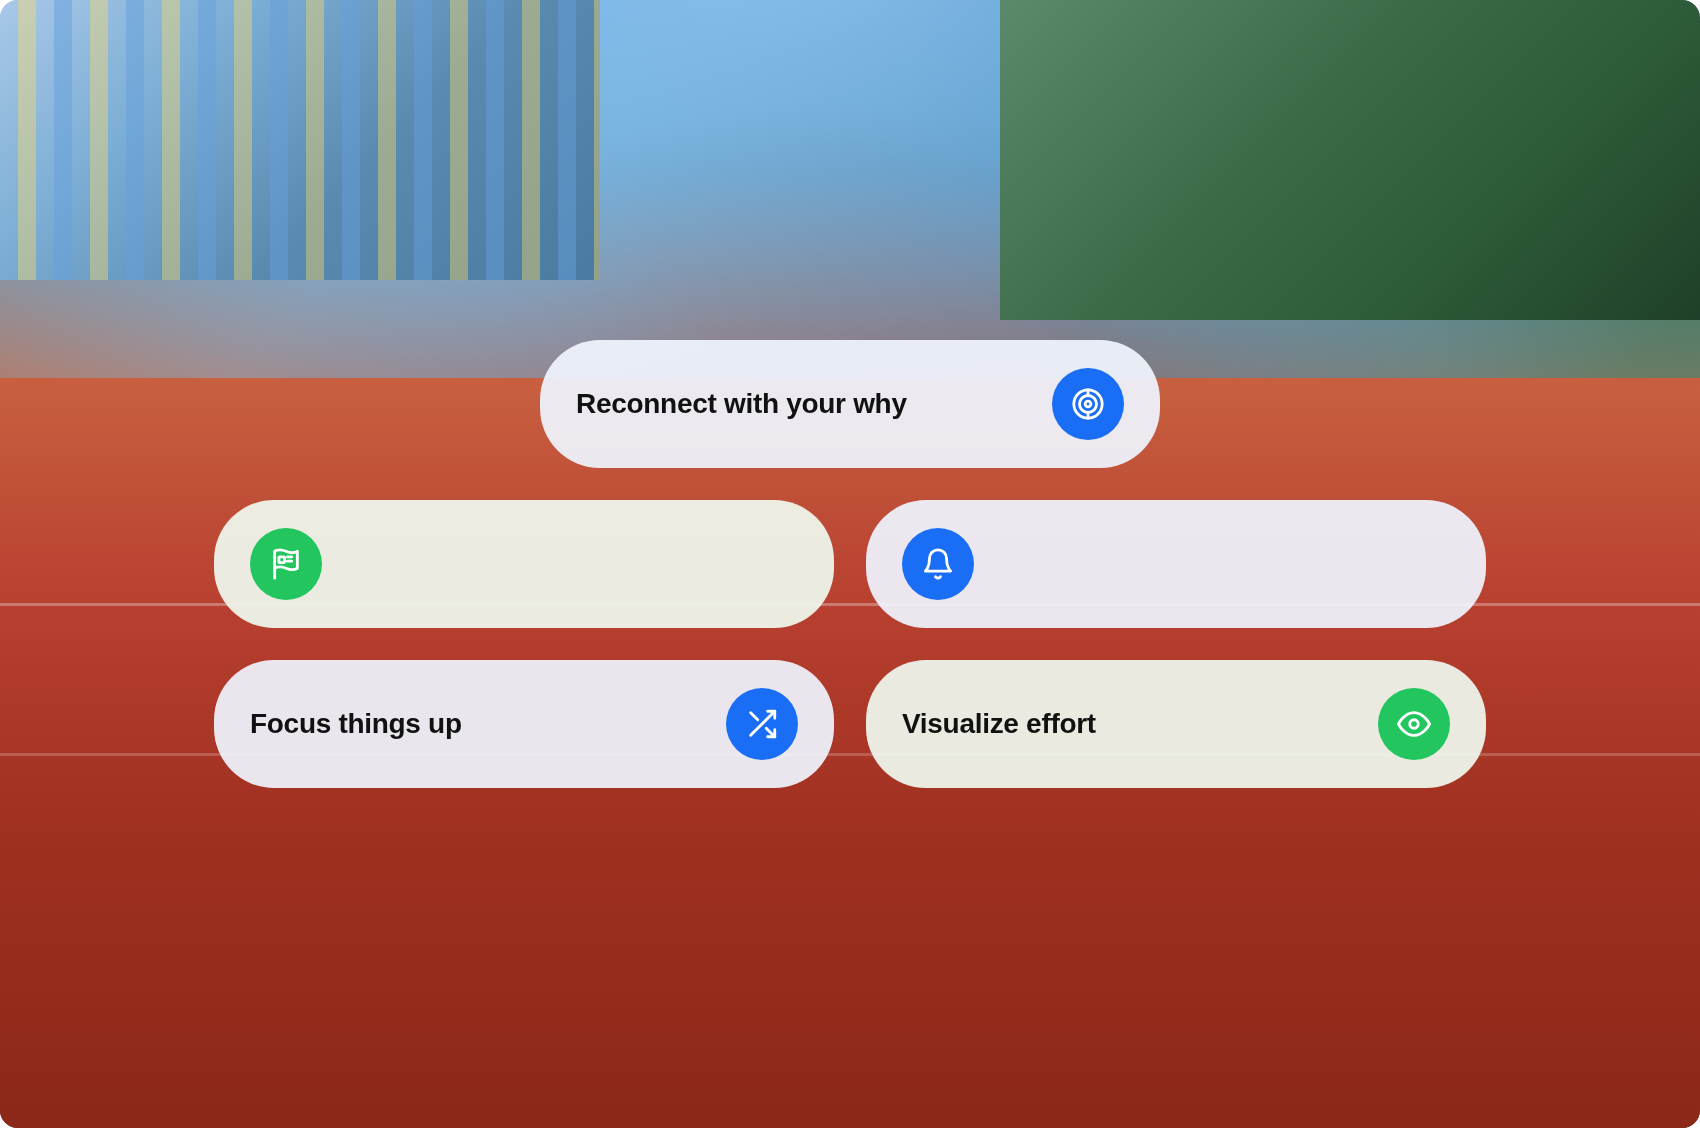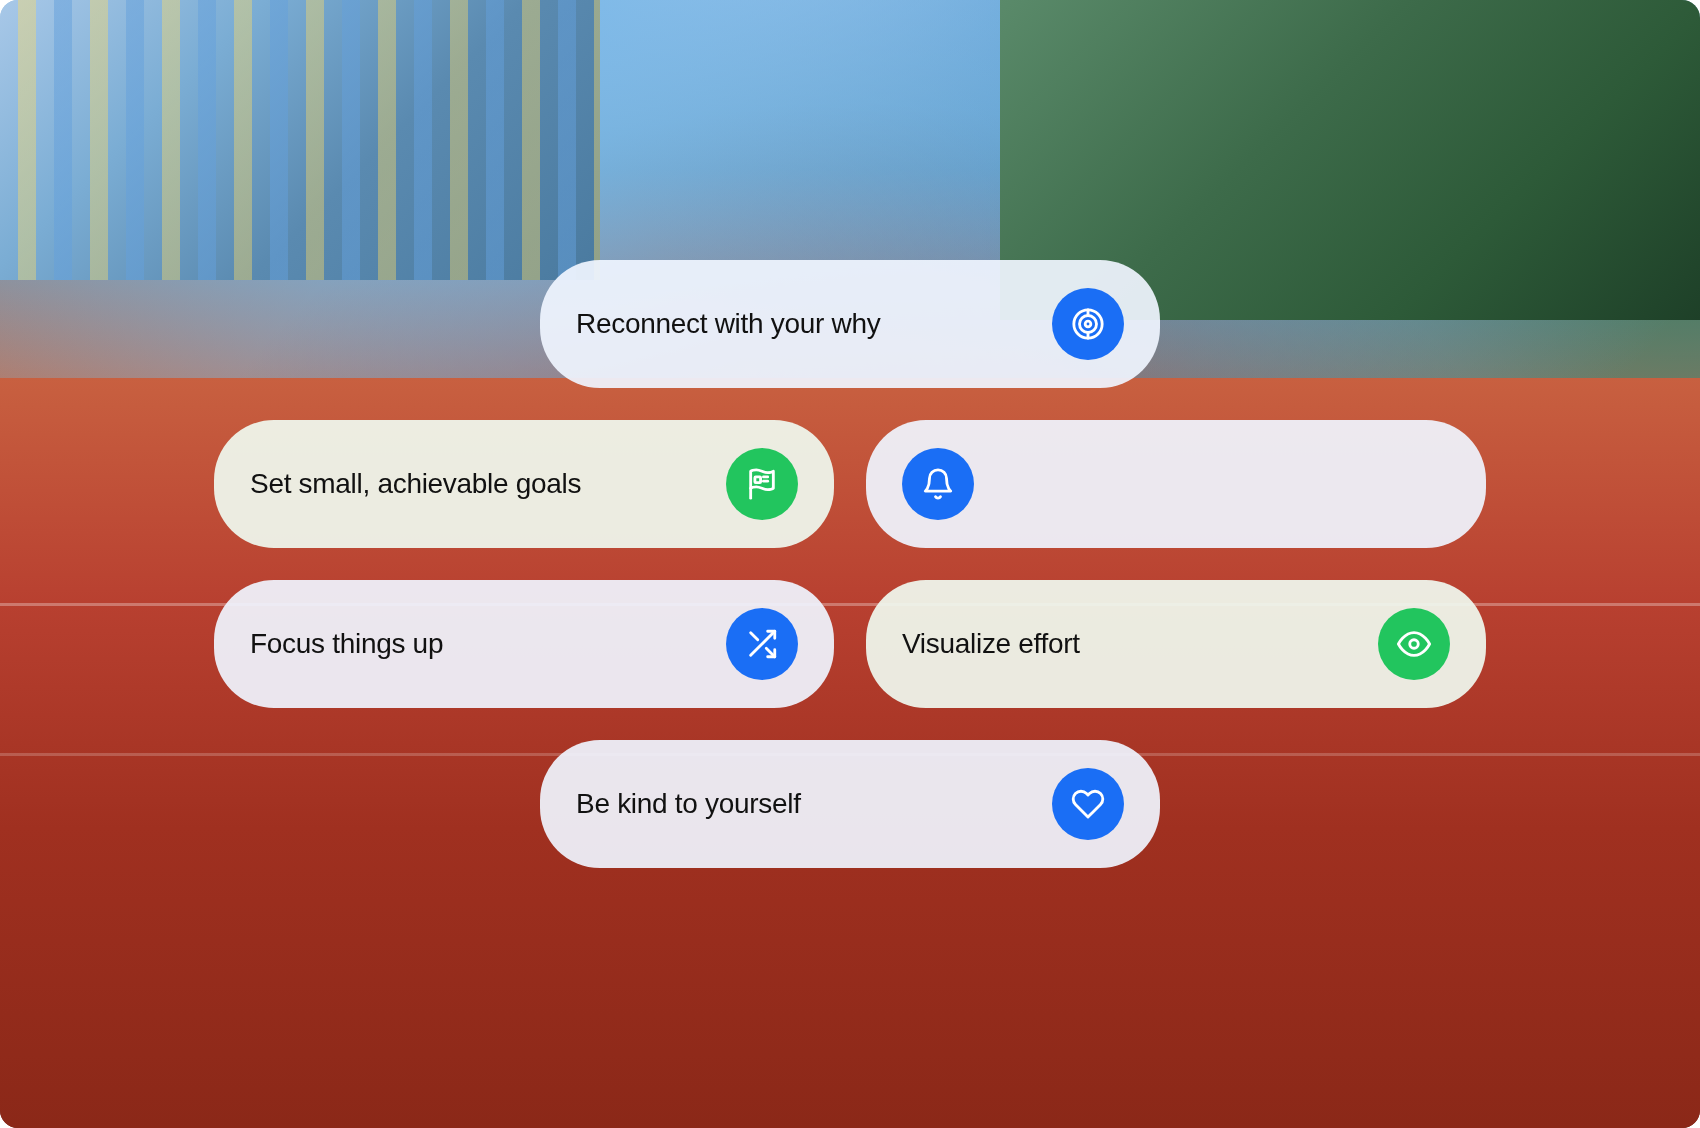--- a/index.html
+++ b/index.html
@@ -129,21 +129,21 @@
     .card.light-white {
       background: rgba(240, 245, 255, 0.92);
     }
 
     .card.light-green {
       background: rgba(240, 250, 240, 0.92);
     }
 
     .card-text {
       font-size: 28px;
-      font-weight: 400;
+      font-weight: 700;
       color: #111;
       letter-spacing: -0.3px;
       flex: 1;
       padding-right: 20px;
     }
 
     .card-icon {
       width: 72px;
       height: 72px;
       border-radius: 50%;
@@ -199,21 +199,20 @@
           <circle cx="12" cy="12" r="2"></circle>
           <line x1="12" y1="2" x2="12" y2="6"></line>
           <line x1="12" y1="18" x2="12" y2="22"></line>
         </svg>
       </div>
     </div>
   </div>
 
   <div class="row">
     <div class="card light-green">
-      <span class="card-text">Set small, achievable goals</span>
       <div class="card-icon green">
         <svg viewBox="0 0 24 24">
           <path d="M4 15s1-1 4-1 5 2 8 2 4-1 4-1V3s-1 1-4 1-5-2-8-2-4 1-4 1z"></path>
           <line x1="4" y1="22" x2="4" y2="15"></line>
           <rect x="7" y="7" width="4" height="4" rx="0.5"></rect>
           <line x1="13" y1="7" x2="16" y2="7"></line>
           <line x1="13" y1="10" x2="16" y2="10"></line>
         </svg>
       </div>
     </div>
@@ -244,24 +243,14 @@
       <span class="card-text">Visualize effort</span>
       <div class="card-icon green">
         <svg viewBox="0 0 24 24">
           <path d="M1 12s4-8 11-8 11 8 11 8-4 8-11 8-11-8-11-8z"></path>
           <circle cx="12" cy="12" r="3"></circle>
         </svg>
       </div>
     </div>
   </div>
 
-  <div class="row-single">
-    <div class="card light-white" style="max-width: 620px;">
-      <span class="card-text">Be kind to yourself</span>
-      <div class="card-icon blue">
-        <svg viewBox="0 0 24 24">
-          <path d="M20.84 4.61a5.5 5.5 0 0 0-7.78 0L12 5.67l-1.06-1.06a5.5 5.5 0 0 0-7.78 7.78l1.06 1.06L12 21.23l7.78-7.78 1.06-1.06a5.5 5.5 0 0 0 0-7.78z"></path>
-        </svg>
-      </div>
-    </div>
-  </div>
 
 </div>
 
 </body></html>

